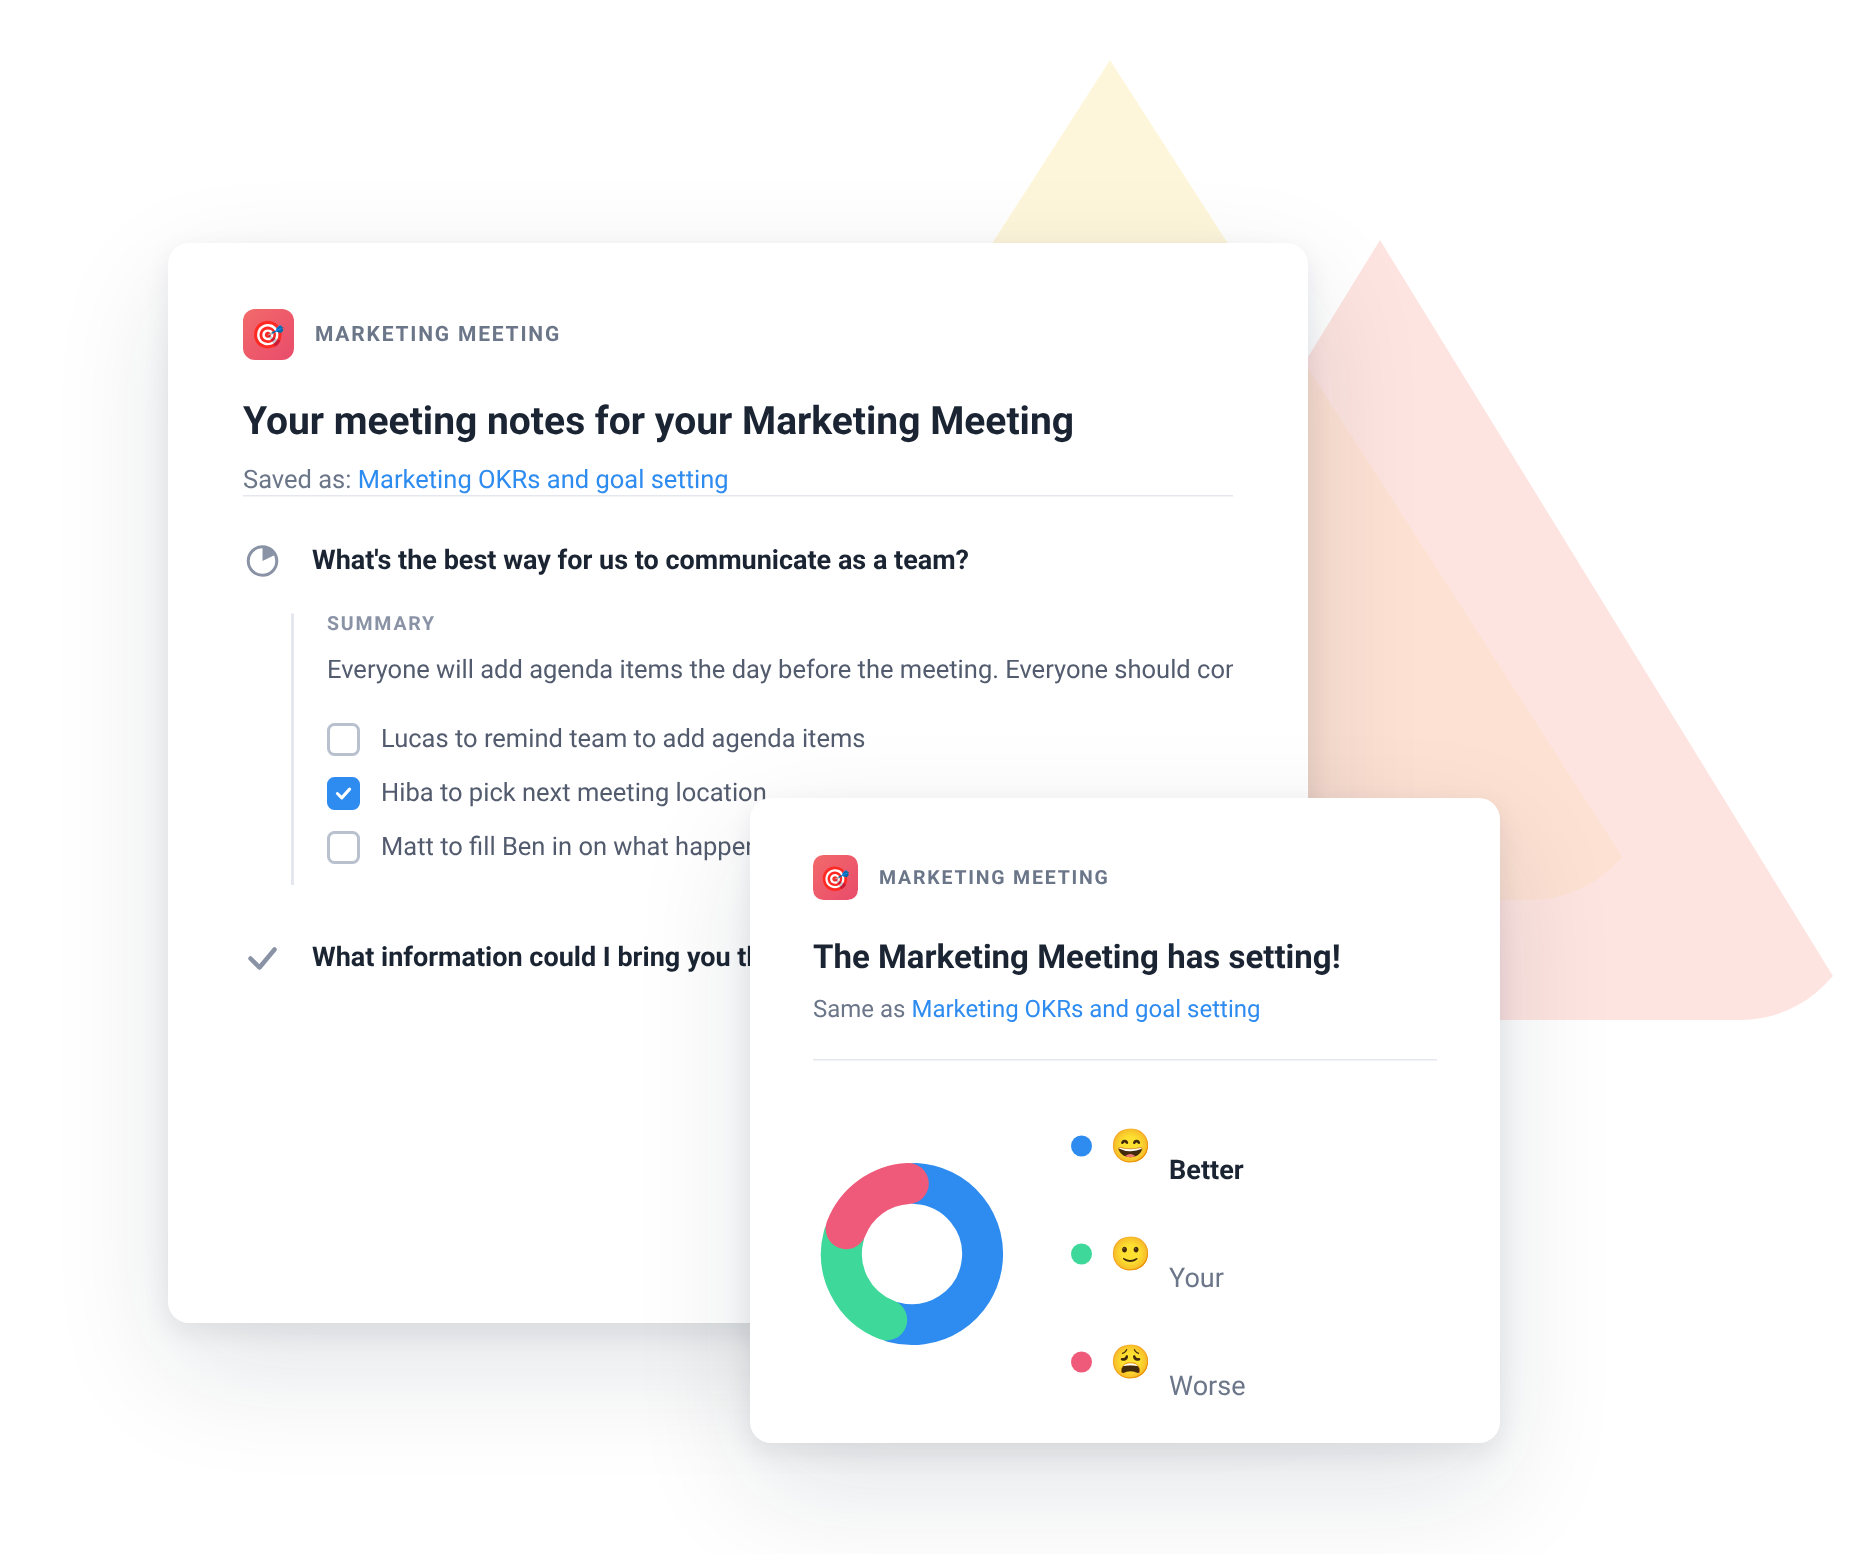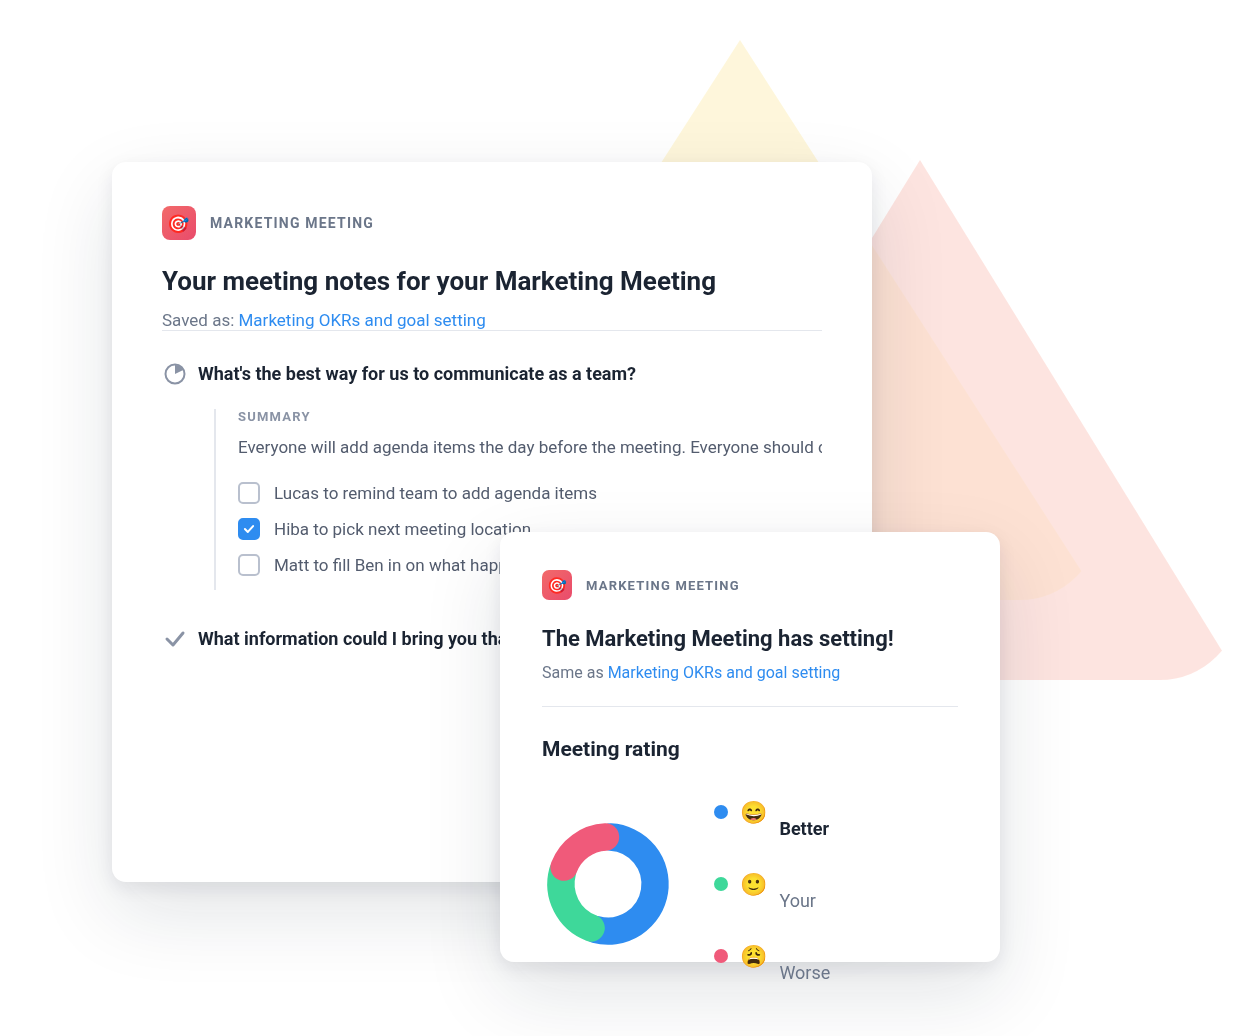--- a/index.html
+++ b/index.html
@@ -77,32 +77,32 @@
 
   .saved-row { font-size:17px; color:#6B7689; }
   .card-rating .saved-row { font-size:16px; margin-bottom:24px; }
   .saved-link { color:#2E8CF0; text-decoration:none; cursor:pointer; }
 
   hr.divider {
     border:none; border-top:1px solid #E4E7ED; margin:0 0 30px 0;
   }
 
   
-  .topic-row { display:flex; align-items:flex-start; gap:10px; margin-bottom:22px; }
+  .topic-row { display:flex; align-items:flex-start; gap:20px; margin-bottom:22px; }
   .topic-icon {
     width:26px; height:26px; flex:0 0 26px;
     display:flex; align-items:center; justify-content:center;
     color:#8A93A5;
   }
   .topic-title {
     font-size:18px; font-weight:700; color:#1B2432; line-height:26px;
   }
 
   .topic-body {
-    margin-left:52px;
+    margin-left:32px;
     border-left:2px solid #E4E7ED;
     padding-left:22px;
     margin-bottom:36px;
     overflow:hidden;
   }
   .section-label {
     font-size:13px; font-weight:700; letter-spacing:1.2px;
     color:#8A93A5; text-transform:uppercase; margin-bottom:10px;
   }
   .summary-text {
@@ -218,21 +218,20 @@
   </div>
 
   <h1 class="title">The Marketing Meeting has setting!</h1>
 
   <div class="saved-row">
     <span>Same as </span><a class="saved-link">Marketing OKRs and goal setting</a>
   </div>
 
   <hr class="divider">
 
-  <div class="rating-title">Meeting rating</div>
 
   <div class="rating-body">
     <svg class="donut" id="donut-chart" viewBox="0 0 100 100">
         <path d="M 51.86577684006095 14.398857085999445 A 35.65 35.65 0 1 1 40.77310104209512 84.43525570720527" stroke="#2E8CF0" stroke-width="20.7" fill="none" stroke-linecap="round"></path>
         <path d="M 37.22418259871004 83.28214220462525 A 35.65 35.65 0 0 1 15.564744292794721 40.77310104209512" stroke="#3ED89A" stroke-width="20.7" fill="none" stroke-linecap="round"></path>
         <path d="M 16.71785779537477 37.22418259871003 A 35.65 35.65 0 0 1 48.13422315993903 14.398857085999445" stroke="#F05A7A" stroke-width="20.7" fill="none" stroke-linecap="round"></path>
       </svg>
     <div class="legend" id="legend-container">
         <div class="legend-row top">
           <span class="dot" style="background: rgb(46, 140, 240);"></span>

